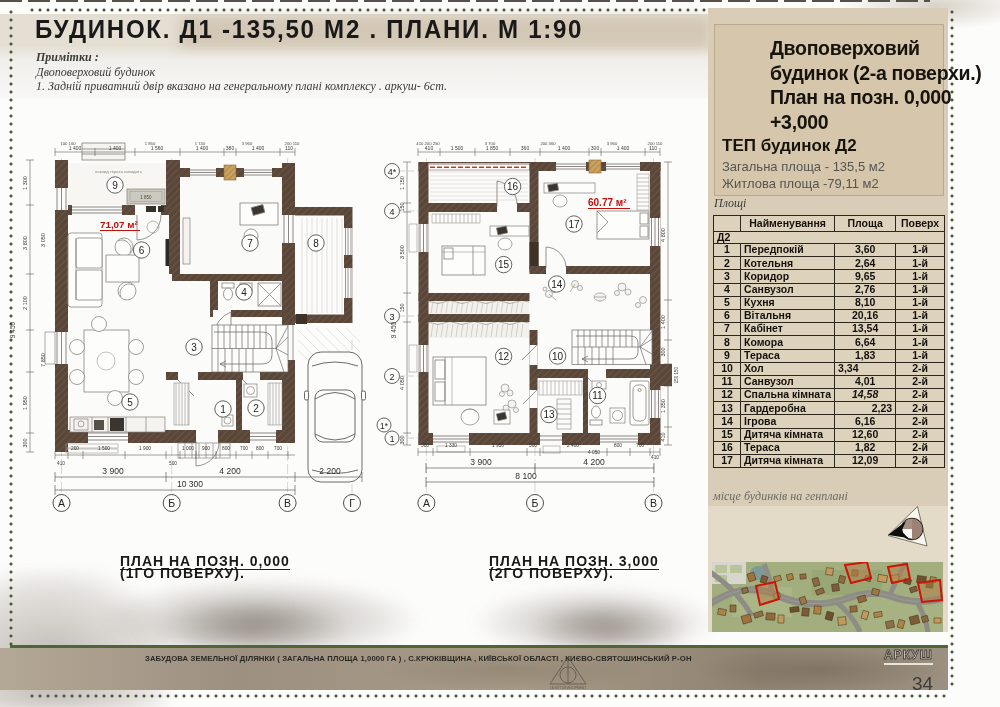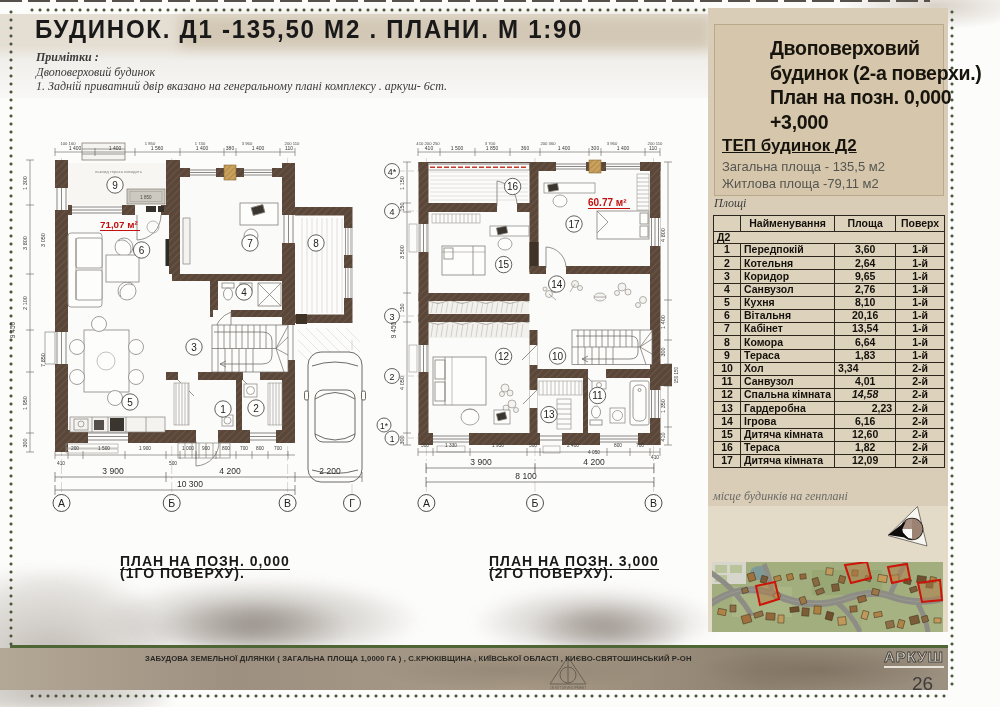--- a/index.html
+++ b/index.html
@@ -46,21 +46,21 @@
 <div class="abs hand" style="left:36px;top:50px;font-size:12px;line-height:14.5px;">
 <b>Примітки :</b><br>Двоповерховий будинок<br>1. Задній приватний двір вказано на генеральному плані комплексу . аркуш- 6ст.
 </div>
 
 <div class="abs" style="left:708px;top:8px;width:240px;height:624px;background:#d9cdb7;"></div>
 
 <div class="abs" style="left:714px;top:24px;width:228px;height:170px;background:#d6c7ac;border:1px solid #b9a988;"></div>
 
 <div class="abs" style="left:722px;top:36px;width:230px;font-weight:bold;font-size:19.5px;line-height:24.5px;color:#17130d;letter-spacing:-0.3px;margin-left:48px;">Двоповерховий<br>будинок (2-а поверхи.)<br>План на позн. 0,000<br>+3,000</div>
 
-<div class="abs" style="left:722px;top:136px;font-weight:bold;font-size:17px;color:#17130d;text-decoration:underline;">ТЕП будинок Д2</div>
+<div class="abs" style="left:722px;top:136px;font-weight:bold;font-size:17px;color:#17130d;">ТЕП будинок Д2</div>
 
 <div class="abs" style="left:722px;top:158px;font-size:13px;color:#555550;line-height:17px;">Загальна площа - 135,5 м2<br>Житлова площа -79,11 м2</div>
 
 <div class="abs hand" style="left:714px;top:196px;font-size:12px;">Площі</div>
 
 <div class="abs" style="left:713px;top:215px;">
 <table class="areas">
 <tbody>
           <tr class="hd">
             <td style="width:20px;"></td>
@@ -274,23 +274,23 @@
 
 <div class="abs stencil" style="left:145px;top:654px;font-size:7.8px;letter-spacing:0.1px;color:#2a2925;font-weight:bold;transform:scaleX(0.99);transform-origin:0 0;">ЗАБУДОВА ЗЕМЕЛЬНОЇ ДІЛЯНКИ ( ЗАГАЛЬНА ПЛОЩА 1,0000 ГА ) , С.КРЮКІВЩИНА , КИЇВСЬКОЇ ОБЛАСТІ , КИЄВО-СВЯТОШИНСЬКИЙ Р-ОН</div>
 
 <svg class="abs" style="left:548px;top:656px;opacity:0.55;" width="40" height="34" viewBox="0 0 40 34">
 <polygon points="20,1 38,28 2,28" fill="none" stroke="#3c3a36" stroke-width="1"></polygon>
 <circle cx="20" cy="19" r="8" fill="none" stroke="#3c3a36" stroke-width="1"></circle>
 <line x1="20" y1="1" x2="20" y2="28" stroke="#3c3a36" stroke-width="1"></line>
 <text x="20" y="33" font-size="3.2" text-anchor="middle" fill="#2c2a26">ОБ'ЄКТ DEVELOPMENT</text>
 </svg>
 
-<div class="abs" style="left:884px;top:648px;font-weight:bold;font-size:15px;letter-spacing:1px;color:#ddd8cd;-webkit-text-stroke:0.9px #45423c;border-bottom:2px solid #e8e4da;padding-bottom:1px;">АРКУШ</div>
-
-<div class="abs" style="left:912px;top:673px;font-size:19px;color:#3e3c38;">26</div>
+<div class="abs" style="left:884px;top:648px;font-weight:bold;font-size:12px;letter-spacing:1px;color:#ddd8cd;-webkit-text-stroke:0.9px #45423c;border-bottom:2px solid #e8e4da;padding-bottom:1px;">АРКУШ</div>
+
+<div class="abs" style="left:912px;top:673px;font-size:19px;color:#3e3c38;">34</div>
 
 <svg class="abs" style="left:0;top:0;" width="1000" height="707" viewBox="0 0 1000 707">
 <defs>
 <pattern id="hatchW" width="5" height="5" patternUnits="userSpaceOnUse" patternTransform="rotate(45)">
 <rect width="5" height="5" fill="#5b4739"></rect>
           <line x1="0" y1="0" x2="0" y2="5" stroke="#6e5a49" stroke-width="1.6"></line>
 </pattern>
 <pattern id="hatchT" width="4" height="4" patternUnits="userSpaceOnUse" patternTransform="rotate(45)">
 <rect width="4" height="4" fill="#c9a15c"></rect>
           <line x1="0" y1="0" x2="0" y2="4" stroke="#8a6a34" stroke-width="0.8"></line>

